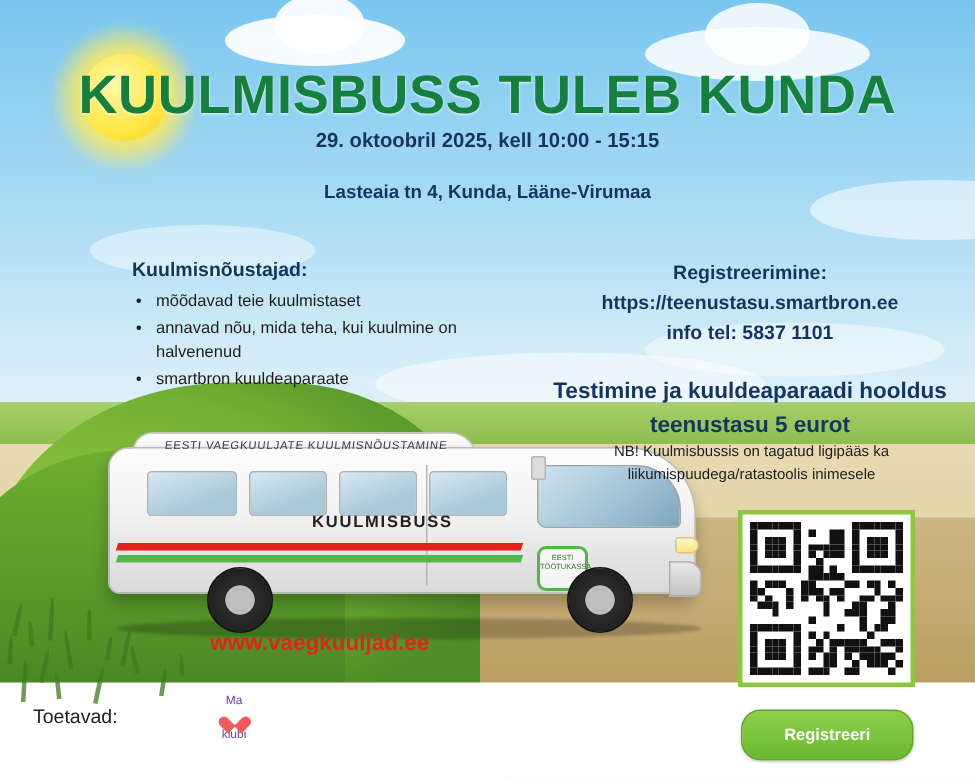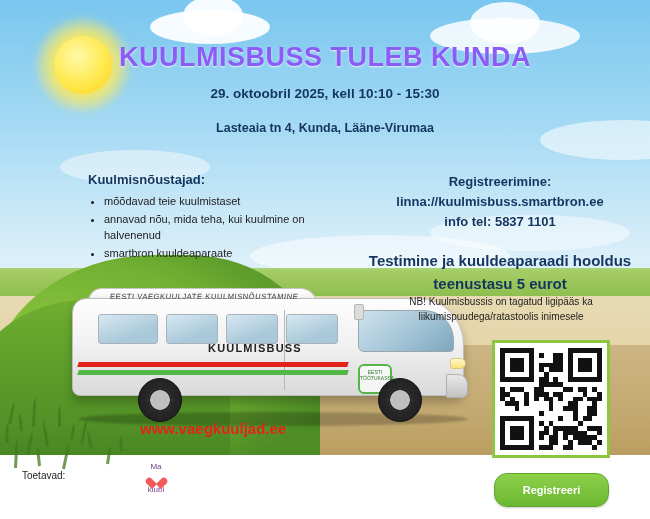--- a/index.html
+++ b/index.html
@@ -181,21 +181,21 @@
   }
   .mirror {
     position: absolute; left: 296px; top: 26px; width: 10px; height: 16px;
     background: #dcdcdc; border: 1px solid #b5b5b5; border-radius: 2px;
   }
 
   
   .title {
     position: absolute; left: 0; top: 42px; width: 650px;
     text-align: center;
-    font-size: 27px; font-weight: bold; color: #8b5cf6;
+    font-size: 36px; font-weight: bold; color: #15803d;
     letter-spacing: .5px;
     text-shadow: 0 1px 2px rgba(255,255,255,.8);
   }
   .subtitle {
     position: absolute; left: 0; top: 86px; width: 650px;
     text-align: center;
     font-size: 13.5px; font-weight: bold; color: #14355f;
   }
   .venue {
     position: absolute; left: 0; top: 118px; width: 650px;
@@ -266,21 +266,21 @@
     border: 1px solid #5da52b;
     color: #ffffff; font-size: 11px; font-weight: bold;
     display: flex; align-items: center; justify-content: center;
     box-shadow: 0 1px 2px rgba(0,0,0,.2);
     cursor: pointer;
   }
 
   
   .footer-label {
     position: absolute; left: 22px; top: 470px;
-    font-size: 10px; color: #1d1d1d;
+    font-size: 13px; color: #1d1d1d;
   }
   .sponsor {
     position: absolute; left: 128px; top: 462px;
     width: 56px; text-align: center;
     font-size: 8px; color: #6b3f8f; line-height: 1.15;
   }
   .sponsor .heart {
     position: relative; display: block; margin: 2px auto 0;
     width: 13px; height: 12px;
   }
@@ -334,37 +334,37 @@
     <div class="bus-top-text">EESTI VAEGKUULJATE KUULMISNÕUSTAMINE</div>
     <div class="bus-name">KUULMISBUSS</div>
     <div class="bus-badge">EESTI TÖÖTUKASSA</div>
     <div class="bumper"></div>
     <div class="headlight"></div>
     <div class="wheel rear"></div>
     <div class="wheel front"></div>
   </div>
 
   <div class="title">KUULMISBUSS TULEB KUNDA</div>
-  <div class="subtitle">29. oktoobril 2025, kell 10:10 - 15:30</div>
+  <div class="subtitle">29. oktoobril 2025, kell 10:00 - 15:15</div>
   <div class="venue">
     <div>Lasteaia tn 4, Kunda, Lääne-Virumaa</div>
   </div>
 
   <div class="advisors">
     <h3>Kuulmisnõustajad:</h3>
     <ul>
       <li>mõõdavad teie kuulmistaset</li>
       <li>annavad nõu, mida teha, kui kuulmine on halvenenud</li>
       <li>smartbron kuuldeaparaate</li>
     </ul>
   </div>
 
   <div class="reg-block">
     <div>Registreerimine:</div>
-    <div>linna://kuulmisbuss.smartbron.ee</div>
+    <div>https://teenustasu.smartbron.ee</div>
     <div>info tel: 5837 1101</div>
   </div>
 
   <div class="service-block">
     <div>Testimine ja kuuldeaparaadi hooldus</div>
     <div>teenustasu 5 eurot</div>
   </div>
 
   <div class="note-block">NB! Kuulmisbussis on tagatud ligipääs ka liikumispuudega/ratastoolis inimesele</div>
 

